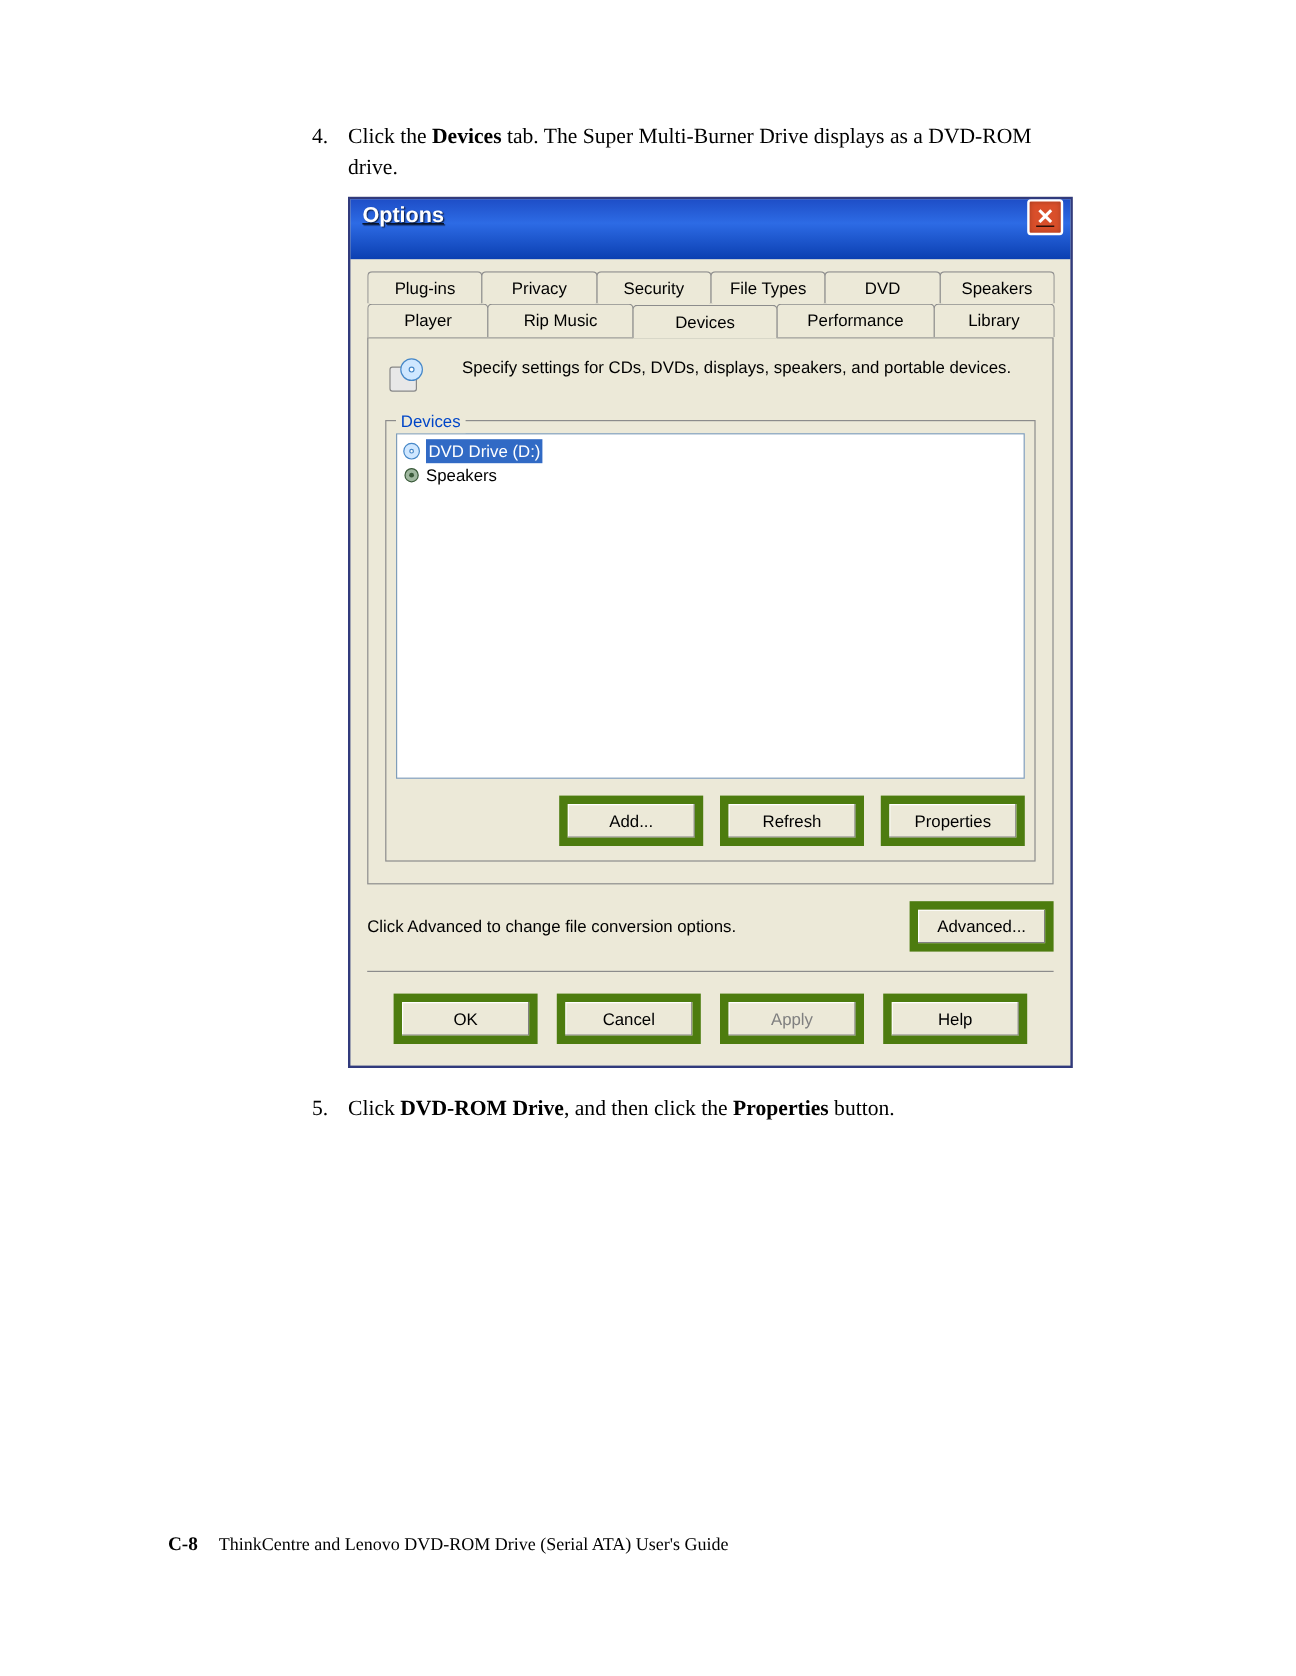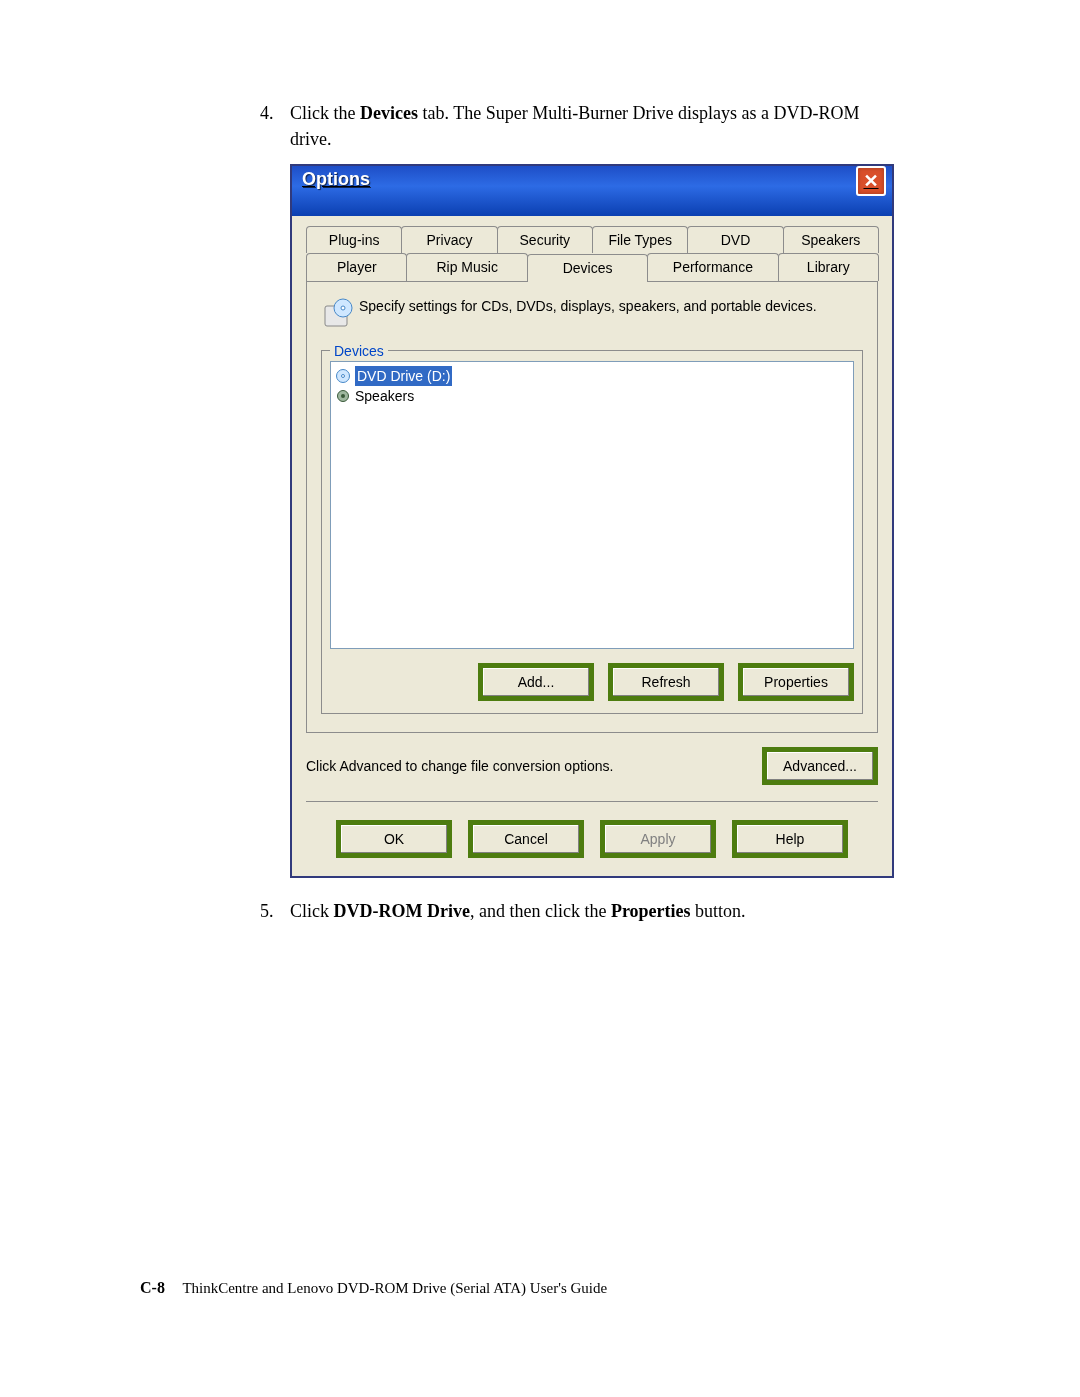--- a/index.html
+++ b/index.html
@@ -16,30 +16,30 @@
   .dialog-wrap{margin:12px 0 20px 0;}
   .dialog{width:600px;border:2px solid #313a7c;background:#ece9d8;font-family:Tahoma,Arial,sans-serif;font-size:14px;color:#000;position:relative;}
   .titlebar{background:linear-gradient(to bottom,#1e4ec7,#2d6be5 40%,#0b3fb1);height:50px;display:flex;align-items:flex-start;justify-content:space-between;padding:0 6px 0 10px;text-decoration:underline;}
   .titlebar .title{color:#fff;font-weight:bold;font-size:18px;text-shadow:1px 1px 1px #000a;}
   .closebtn{width:26px;height:26px;background:#d94f2a;border:2px solid #fff;border-radius:3px;display:flex;align-items:center;justify-content:center;color:#fff;font-weight:bold;font-size:18px;line-height:1;box-shadow:inset 0 0 4px #0004;}
   .tabs{display:flex;flex-wrap:wrap;padding:10px 14px 0 14px;font-size:14px;flex-direction:column;}
   .tab{background:#ece9d8;border:1px solid #8c8c8c;border-bottom:none;border-radius:4px 4px 0 0;padding:3px 0;text-align:center;position:relative;margin-right:-1px;}
   .tabrow{display:flex;width:100%;}
   .tab.active{background:#ece9d8;z-index:2;top:1px;}
   .panel{margin:0 14px 14px 14px;border:1px solid #8c8c8c;border-top:1px solid #8c8c8c;background:#ece9d8;padding:14px 14px 18px 14px;}
-  .desc{display:flex;align-items:flex-start;gap:2px;margin-bottom:18px;}
+  .desc{display:flex;align-items:flex-start;gap:28px;margin-bottom:18px;}
   .cdicon{width:36px;height:36px;flex:0 0 36px;}
   .group{border:1px solid #8c8c8c;padding:10px 8px 12px 8px;position:relative;}
   .group .legend{position:absolute;top:-10px;left:8px;background:#ece9d8;padding:0 4px;color:#0046c8;font-size:14px;}
   .list{background:#fff;border:1px solid #7f9db9;height:278px;padding:4px 4px;}
   .list .item{display:flex;align-items:center;height:20px;gap:4px;font-size:14px;}
   .list .item.sel span.txt{background:#316ac5;color:#fff;padding:0 2px;}
   .list .ico{width:16px;height:16px;flex:0 0 16px;}
   .btnrow{display:flex;justify-content:flex-end;gap:14px;margin-top:14px;}
-  .wbtn{background:#ece9d8;border:5px solid #4d7c0f;min-width:86px;height:28px;display:inline-flex;align-items:center;justify-content:center;font-family:Tahoma,Arial,sans-serif;font-size:14px;padding:0 10px;box-shadow:inset -1px -1px 0 #808080,inset 1px 1px 0 #fff;}
+  .wbtn{background:#ece9d8;border:7px solid #4d7c0f;min-width:86px;height:28px;display:inline-flex;align-items:center;justify-content:center;font-family:Tahoma,Arial,sans-serif;font-size:14px;padding:0 10px;box-shadow:inset -1px -1px 0 #808080,inset 1px 1px 0 #fff;}
   .advrow{display:flex;align-items:center;justify-content:space-between;margin:14px 14px 0 14px;background:#ece9d8;font-size:14px;}
   hr.sep{border:none;border-top:1px solid #8c8c8c;margin:16px 14px 0 14px;}
   .footerbtns{display:flex;justify-content:center;gap:16px;padding:18px 0 18px 0;}
   .wbtn.disabled{color:#808080;}
 </style>
 </head>
 <body>
 
 <div class="page">
   <div class="content">

